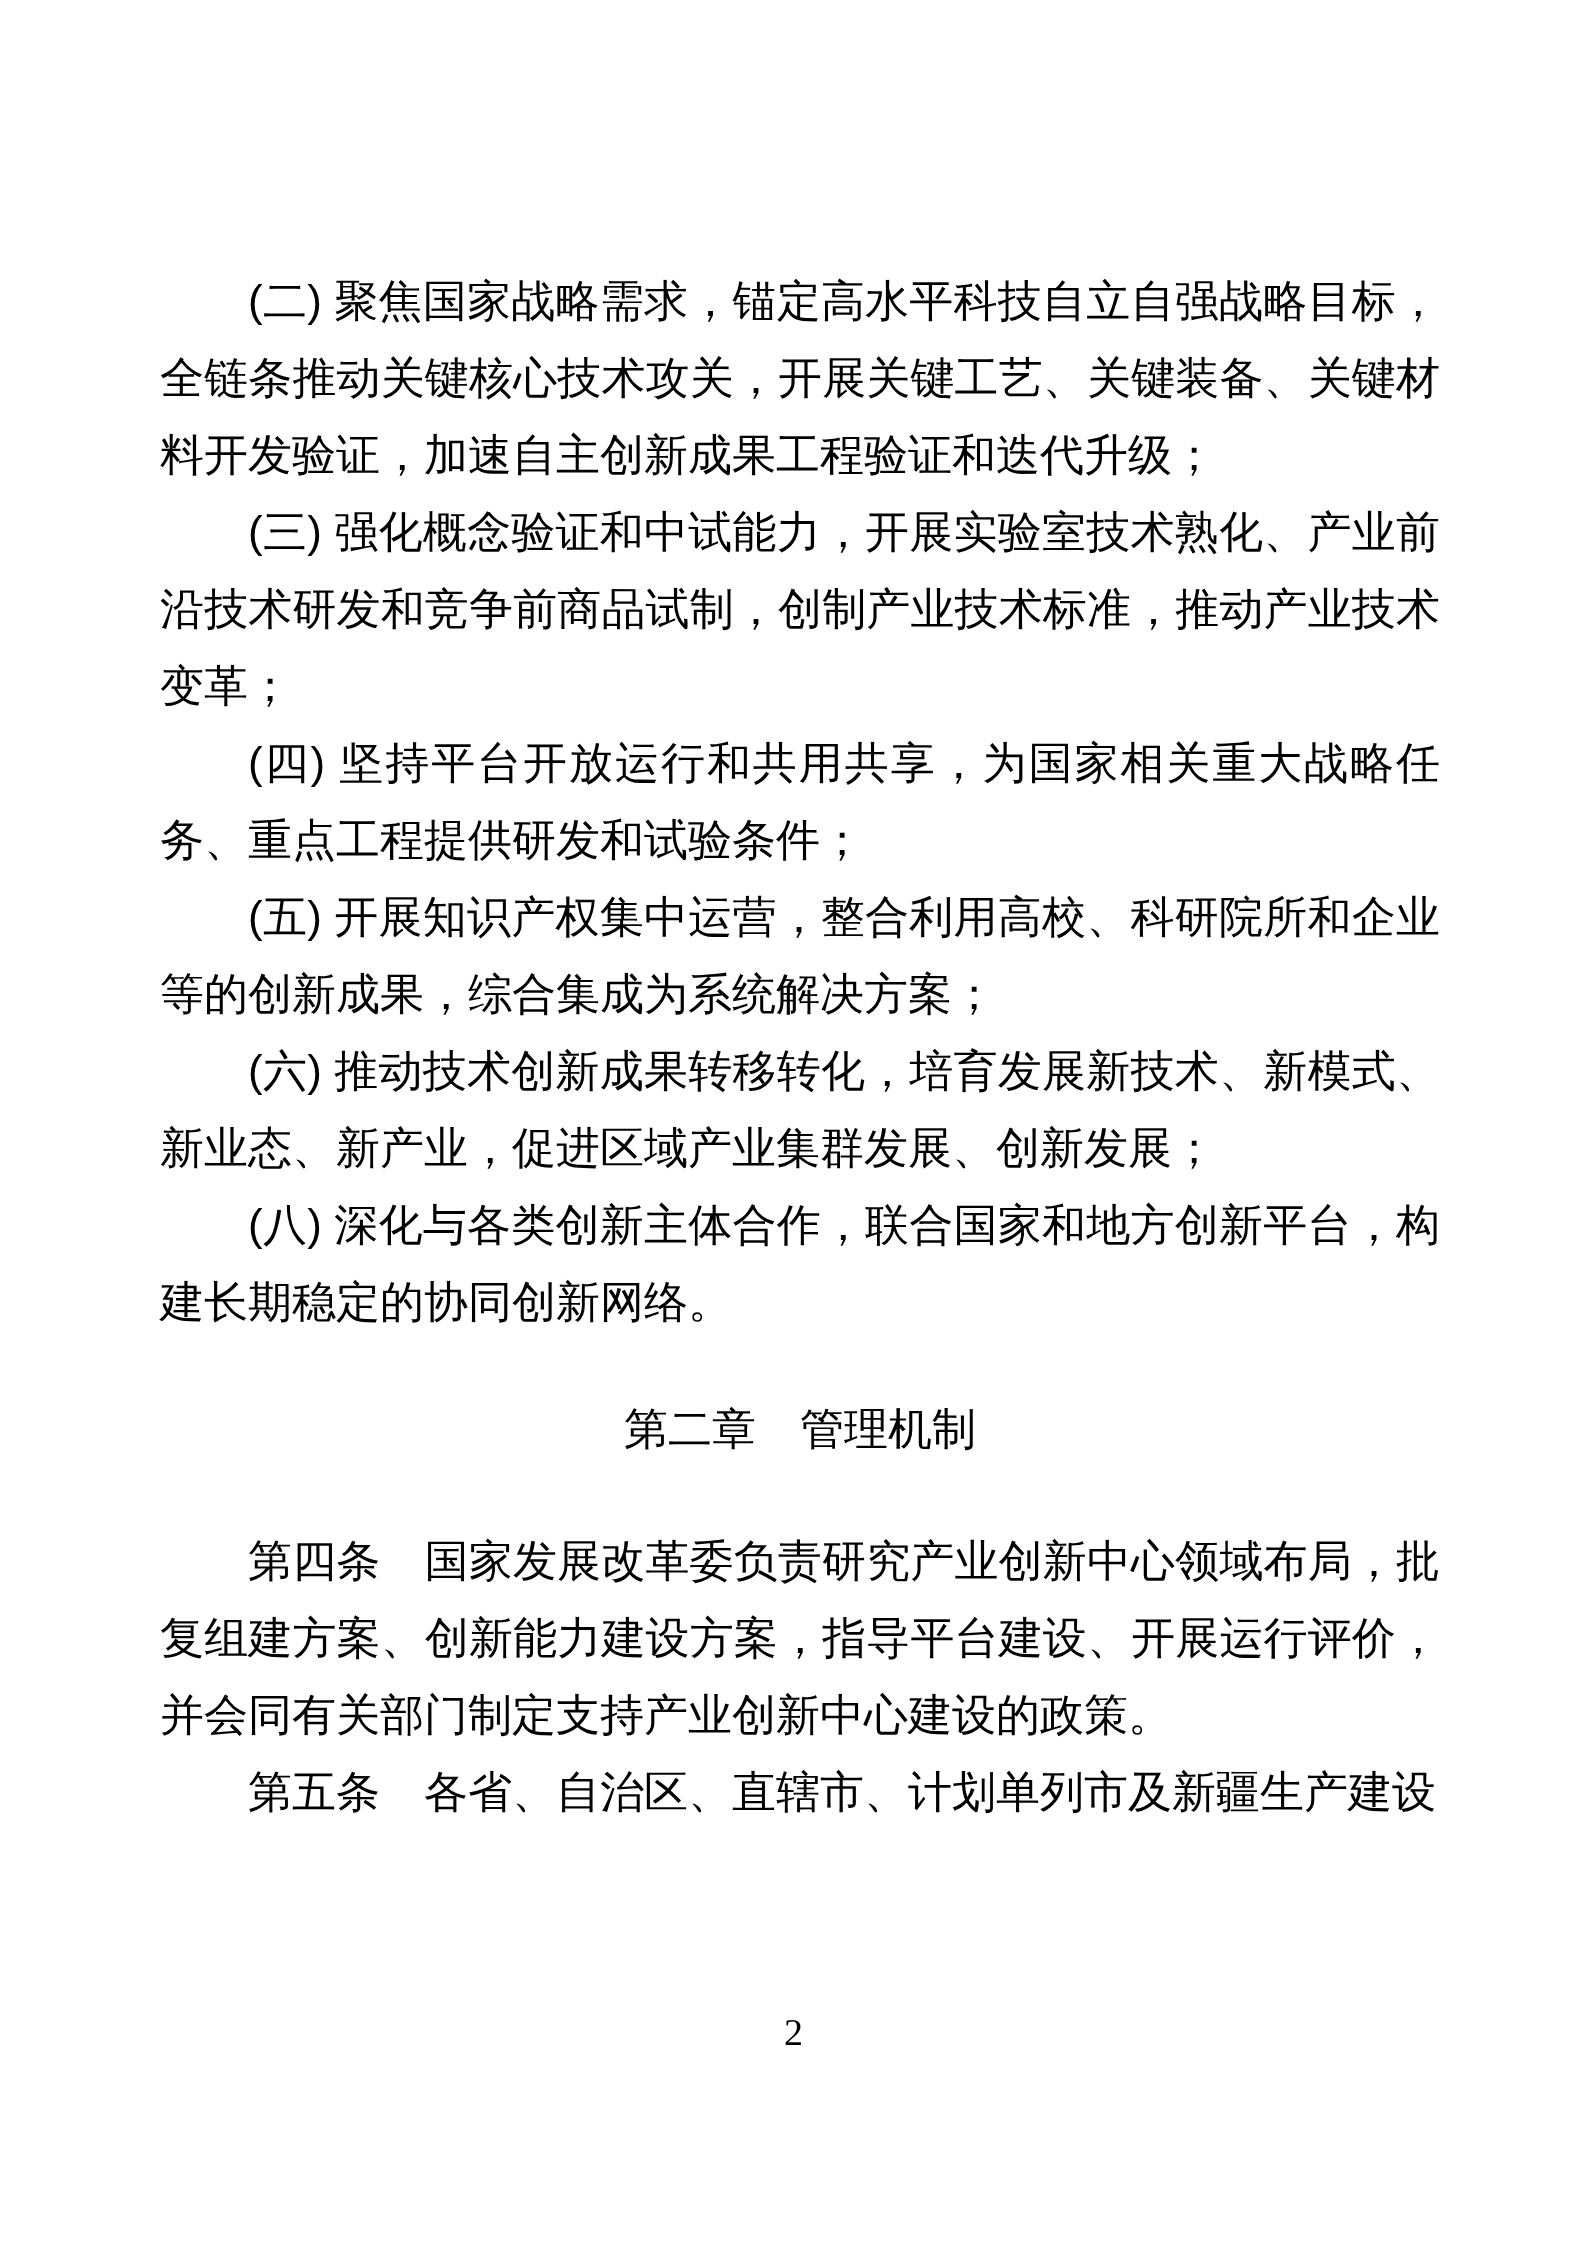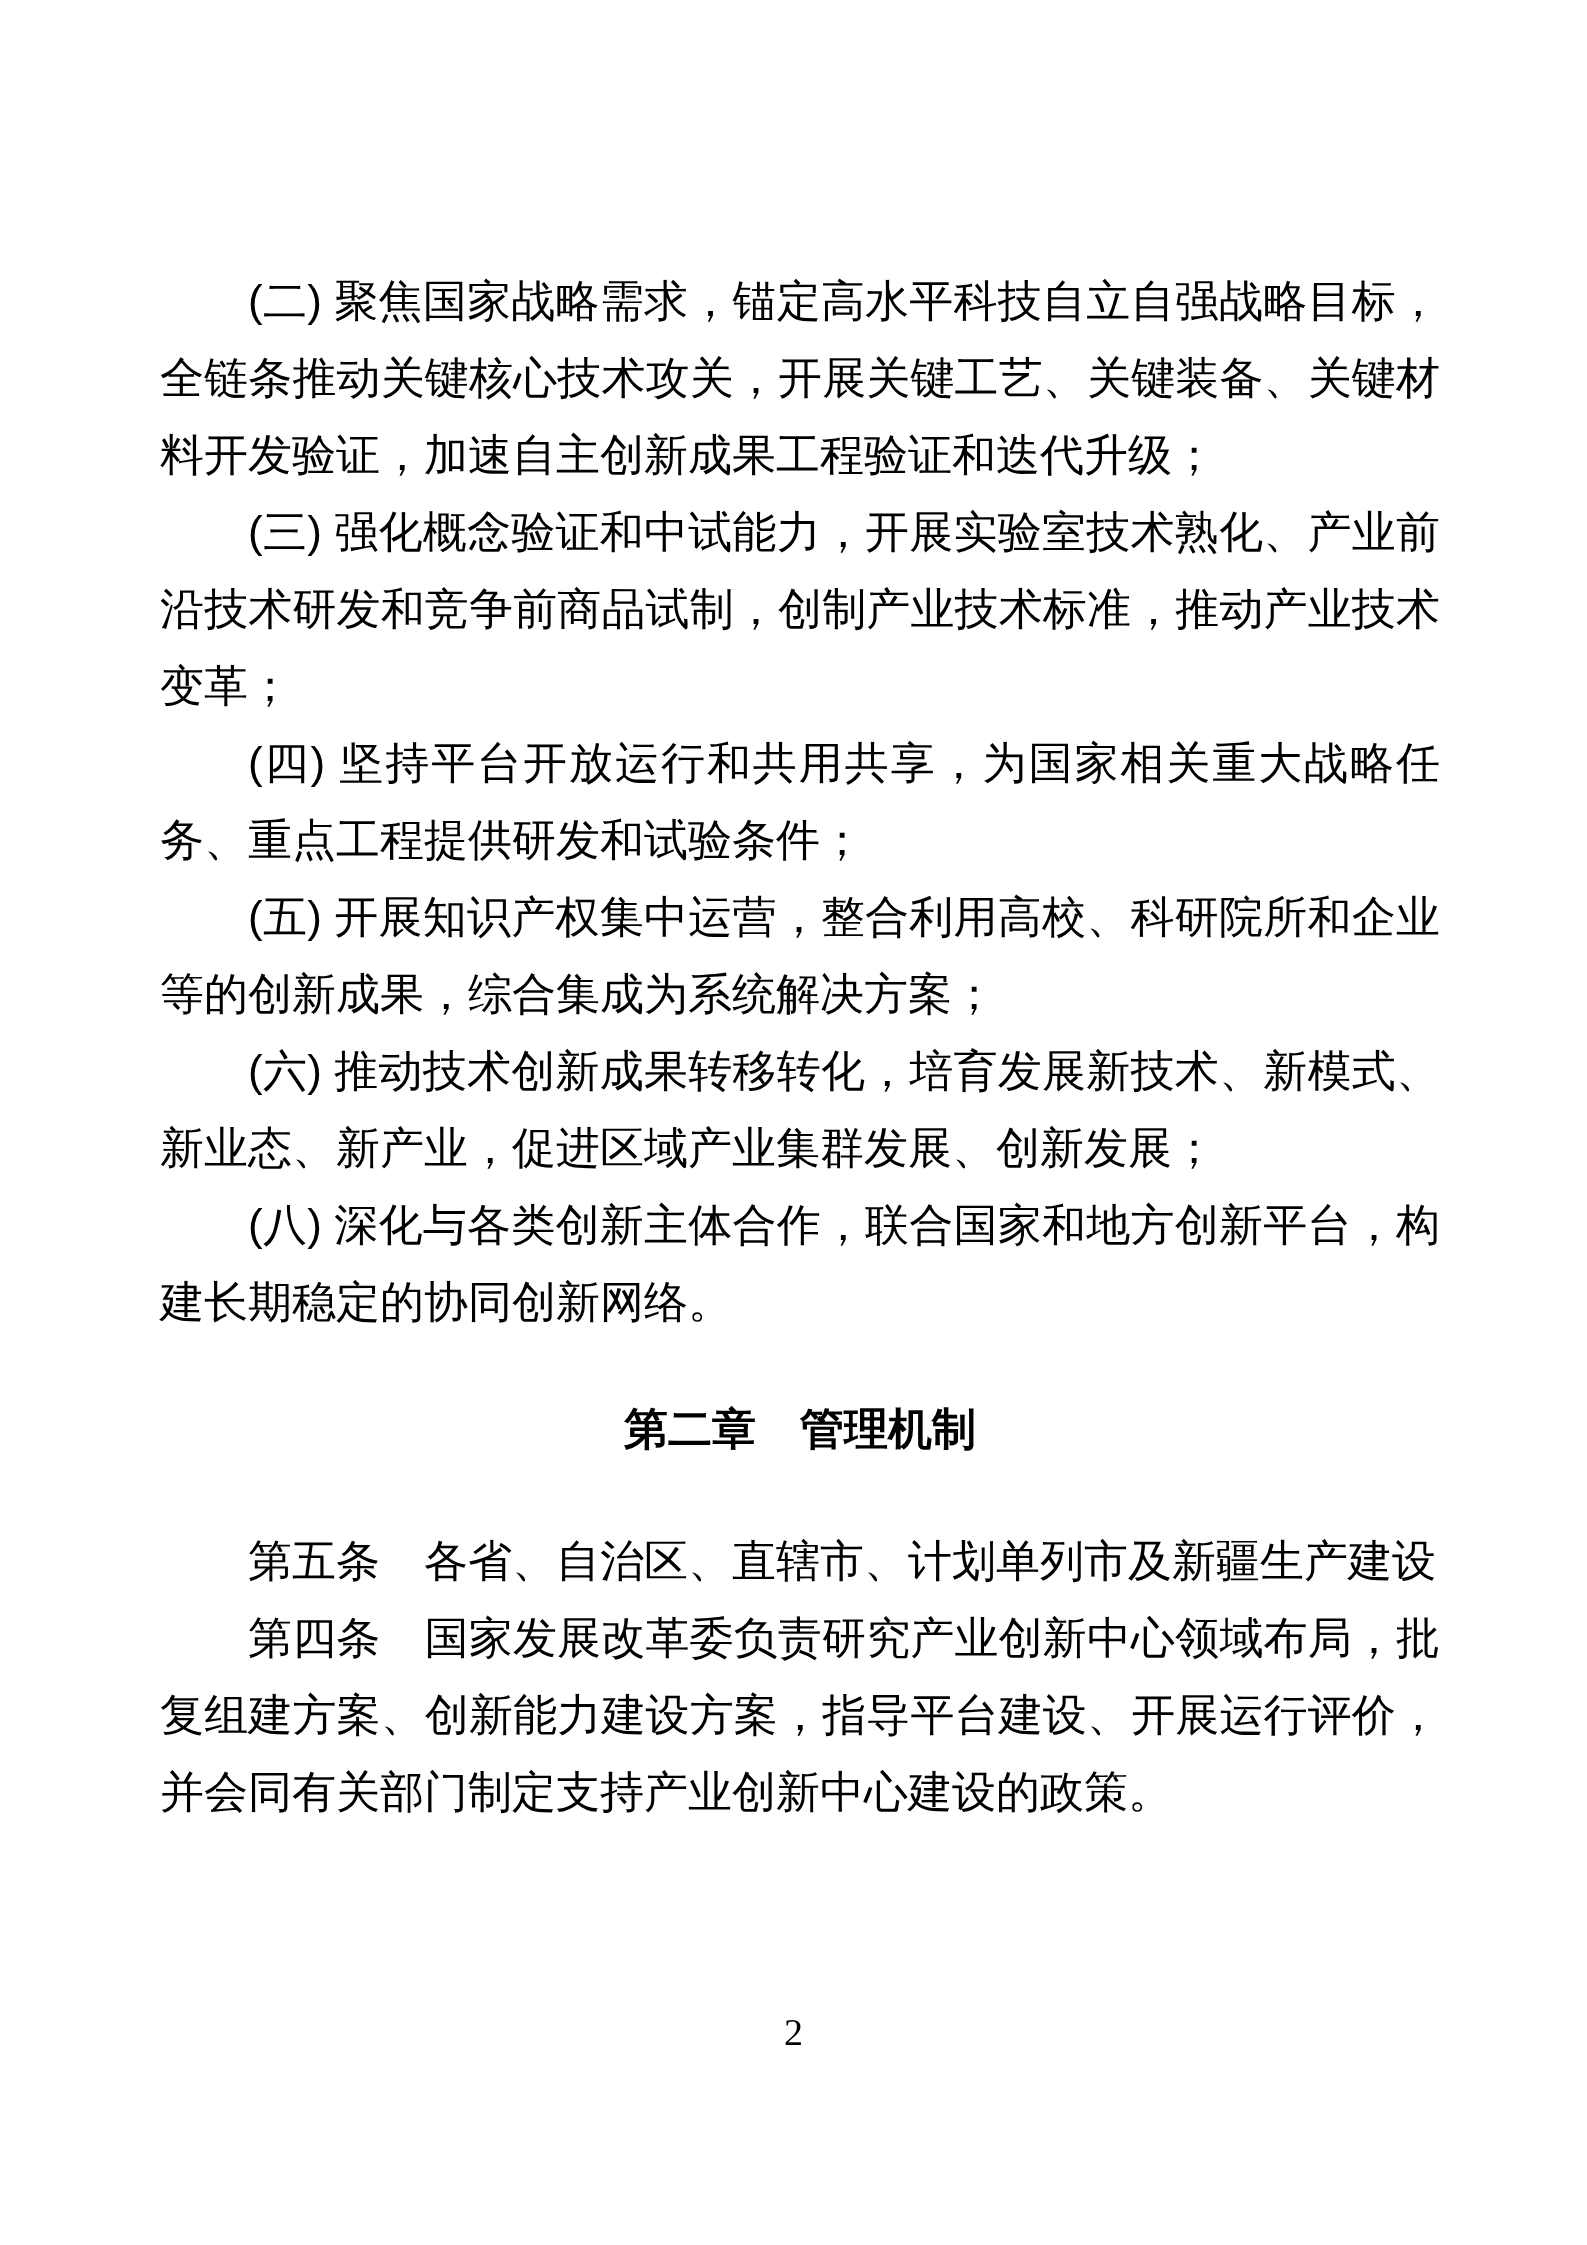--- a/index.html
+++ b/index.html
@@ -27,21 +27,21 @@
     font-size: 44px;
     line-height: 77px;
     text-align: justify;
     text-indent: 88px;
     word-break: break-all;
   }
   .chapter-heading {
     margin: 50px 0 55px 0;
     font-size: 44px;
     line-height: 77px;
-    font-weight: 700;
+    font-weight: 400;
     text-align: center;
     text-indent: 0;
   }
   .page-number {
     position: absolute;
     top: 2008px;
     left: 0;
     width: 100%;
     text-align: center;
     font-size: 38px;
@@ -59,20 +59,20 @@
 
     <p class="para">(二) 聚焦国家战略需求，锚定高水平科技自立自强战略目标，全链条推动关键核心技术攻关，开展关键工艺、关键装备、关键材料开发验证，加速自主创新成果工程验证和迭代升级；</p>
     <p class="para">(三) 强化概念验证和中试能力，开展实验室技术熟化、产业前沿技术研发和竞争前商品试制，创制产业技术标准，推动产业技术变革；</p>
     <p class="para">(四) 坚持平台开放运行和共用共享，为国家相关重大战略任务、重点工程提供研发和试验条件；</p>
     <p class="para">(五) 开展知识产权集中运营，整合利用高校、科研院所和企业等的创新成果，综合集成为系统解决方案；</p>
     <p class="para">(六) 推动技术创新成果转移转化，培育发展新技术、新模式、新业态、新产业，促进区域产业集群发展、创新发展；</p>
     <p class="para">(八) 深化与各类创新主体合作，联合国家和地方创新平台，构建长期稳定的协同创新网络。</p>
 
     <h2 class="para chapter-heading">第二章　管理机制</h2>
 
+    <p class="para">第四条　国家发展改革委负责研究产业创新中心领域布局，批复组建方案、创新能力建设方案，指导平台建设、开展运行评价，并会同有关部门制定支持产业创新中心建设的政策。</p>
     <p class="para">第五条　各省、自治区、直辖市、计划单列市及新疆生产建设</p>
-    <p class="para">第四条　国家发展改革委负责研究产业创新中心领域布局，批复组建方案、创新能力建设方案，指导平台建设、开展运行评价，并会同有关部门制定支持产业创新中心建设的政策。</p>
 
   </div>
 
   <div class="page-number">2</div>
 
 </div>
 
 </body></html>

